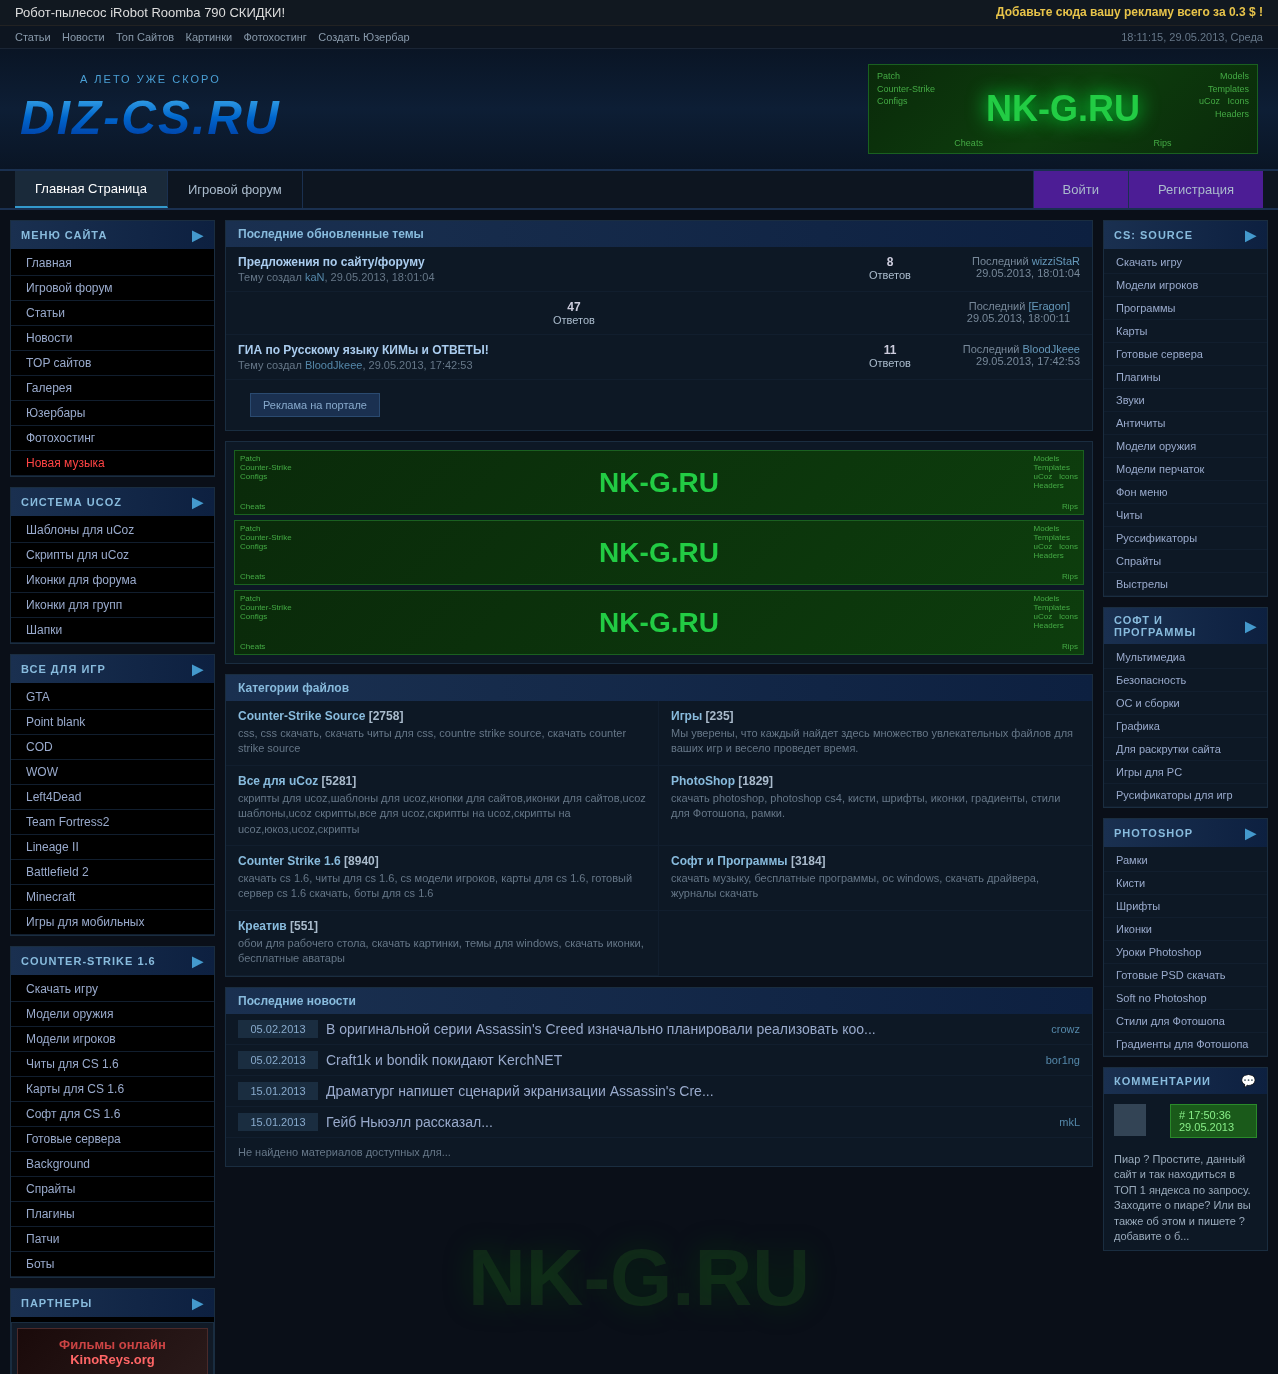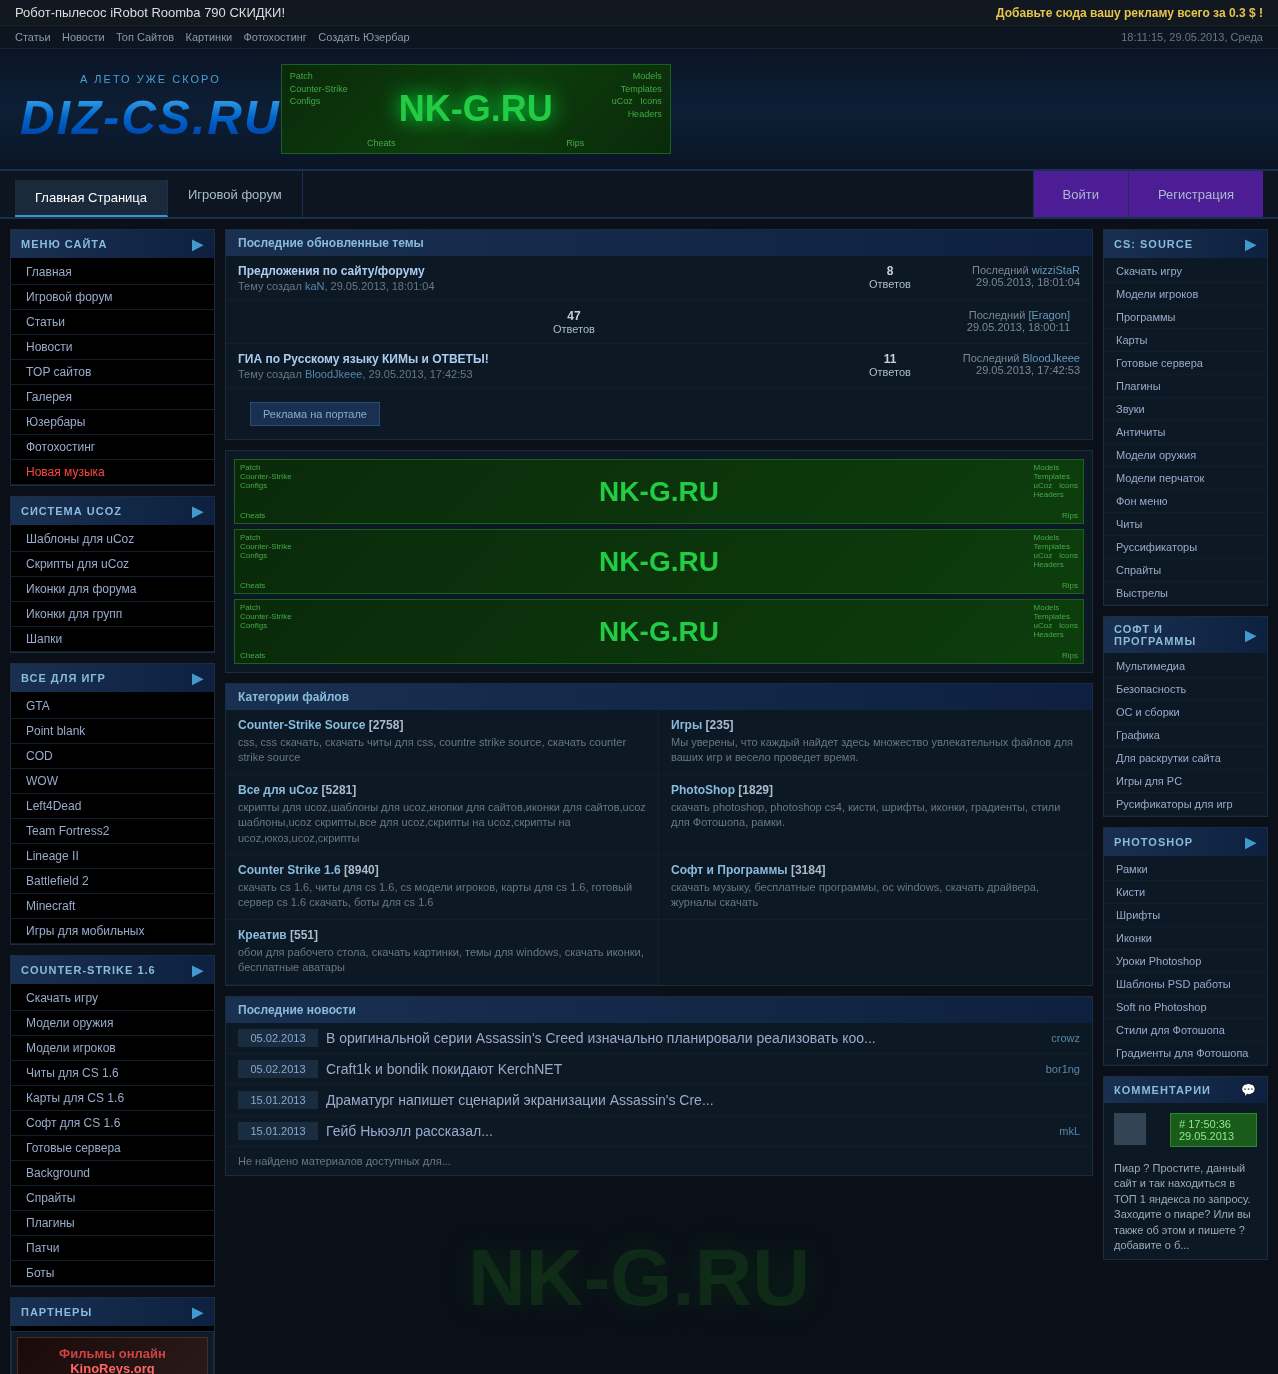--- a/index.html
+++ b/index.html
@@ -9,21 +9,20 @@
       font-family: Arial, Tahoma, sans-serif;
       font-size: 12px;
       min-width: 1278px;
     }
 
     
     .top-banner {
       background: #111820;
       border-bottom: 1px solid #222;
       display: flex;
-      align-items: center;
       justify-content: space-between;
       padding: 5px 15px;
       font-size: 13px;
       color: #ddd;
     }
     .top-banner .ad-text { color: #aaa; font-size: 12px; }
     .top-banner .ad-text span { color: #e8c44a; font-weight: bold; }
 
     
     .top-nav {
@@ -41,21 +40,21 @@
       font-size: 11px;
     }
     .top-nav .datetime { color: #667788; font-size: 11px; }
 
     
     .site-header {
       background: linear-gradient(180deg, #0a1525 0%, #0d1e35 50%, #0a1525 100%);
       padding: 15px 20px;
       display: flex;
       align-items: center;
-      justify-content: flex-start;
+      justify-content: space-between;
       border-bottom: 2px solid #1a3050;
     }
     .logo-area { display: flex; flex-direction: column; align-items: center; }
     .logo-subtitle { color: #4a9fd4; font-size: 11px; letter-spacing: 2px; margin-bottom: 5px; }
     .logo-text {
       font-size: 48px;
       font-weight: bold;
       background: linear-gradient(180deg, #4ab8f0 0%, #0066cc 50%, #003399 100%);
       -webkit-background-clip: text;
       -webkit-text-fill-color: transparent;
@@ -125,21 +124,20 @@
       font-size: 13px;
       border-right: 1px solid #1a3050;
       cursor: pointer;
       display: flex;
       align-items: center;
     }
     .nav-tab.active {
       background: #1a2a3a;
       color: #fff;
       border-bottom: 2px solid #3399cc;
-      margin-top: 9px;
     }
     .nav-btn {
       padding: 8px 29px;
       color: #aabbcc;
       font-size: 13px;
       cursor: pointer;
       border-left: 1px solid #1a3050;
       display: flex;
       align-items: center;
       background: #4c1d95;
@@ -720,21 +718,21 @@
     <div class="right-section">
       <div class="section-header">
         <span>PHOTOSHOP</span>
         <span class="arrow">▶</span>
       </div>
       <div class="right-item">Рамки</div>
       <div class="right-item">Кисти</div>
       <div class="right-item">Шрифты</div>
       <div class="right-item">Иконки</div>
       <div class="right-item">Уроки Photoshop</div>
-      <div class="right-item">Шаблоны PSD работы</div>
+      <div class="right-item">Готовые PSD скачать</div>
       <div class="right-item">Soft no Photoshop</div>
       <div class="right-item">Стили для Фотошопа</div>
       <div class="right-item">Градиенты для Фотошопа</div>
     </div>
 
     <div class="right-section">
       <div class="section-header">
         <span>КОММЕНТАРИИ</span>
         <span class="section-icon">💬</span>
       </div>

